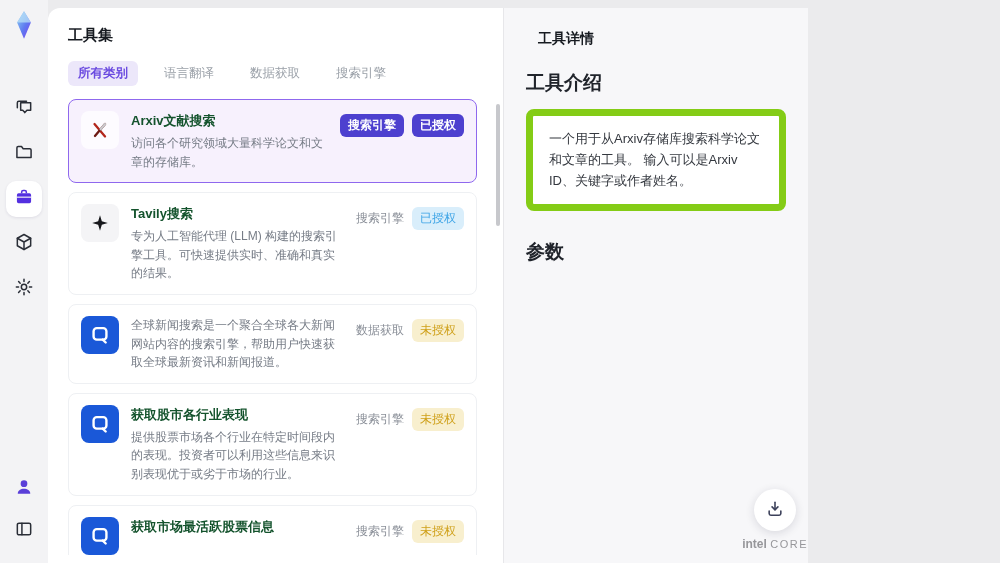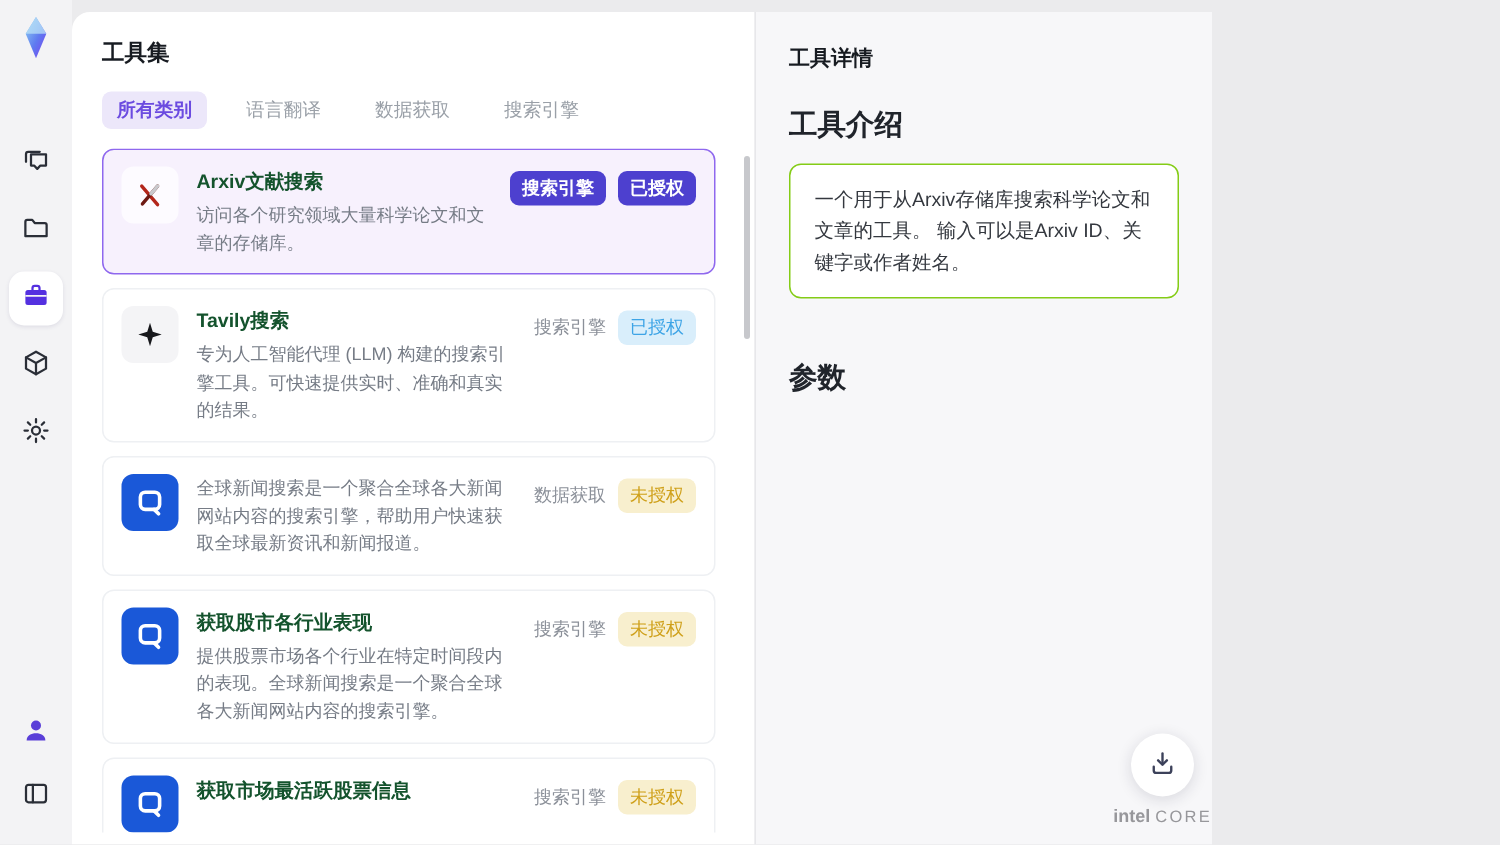--- a/index.html
+++ b/index.html
@@ -46,24 +46,24 @@
   .t-side { flex:none; margin-left:10px; display:flex; align-items:center; gap:8px; padding-top:3px; }
   .cat-text { font-size:12px; color:#8b9099; white-space:nowrap; }
   .chip { font-size:12px; border-radius:6px; padding:3px 8px; white-space:nowrap; }
   .chip.solid { background:#4d40cf; color:#ffffff; font-weight:bold; }
   .chip.auth { background:#d9eefb; color:#3da4e6; }
   .chip.unauth { background:#f8efce; color:#cfa01a; }
   .sb-thumb { position:absolute; right:3px; top:96px; width:4px; height:122px; background:#c7c8cc; border-radius:2px; cursor:pointer; }
 
   .detail-panel { position:absolute; left:455px; right:0; top:8px; height:555px; background:#f7f7f9;
                   border-left:1px solid #e7e7ea; padding:18px 22px; }
-  .dp-title { font-size:14px; font-weight:bold; color:#171b21; margin:4px 0 22px; }
+  .dp-title { font-size:14px; font-weight:bold; color:#171b21; margin:4px 12px 22px; }
   .dp-h3 { font-size:19px; font-weight:bold; color:#20242b; margin:0 0 13px; }
-  .dp-box { background:#fff; border:1px solid #84cc16; border-radius:8px; padding:13px 16px;
-            font-size:13px; color:#34383f; line-height:1.6; margin-bottom:40px; }
+  .dp-box { background:#fff; border:7px solid #84cc16; border-radius:8px; padding:13px 16px;
+            font-size:13px; color:#34383f; line-height:1.6; margin-bottom:28px; }
   .param-head { margin-bottom:7px; }
   .p-name { font-size:13px; font-weight:bold; color:#20242b; margin-right:7px; }
   .p-type { font-size:12px; color:#9aa0a8; margin-right:7px; }
   .p-req { font-size:12px; color:#e8506e; }
   .p-desc { font-size:12.5px; color:#6d737d; }
 
   .float-dl { position:absolute; right:0; bottom:12px; display:flex; flex-direction:column; align-items:center;margin-left:40px; }
   .dl-btn { width:42px; height:42px; border-radius:50%; background:#fff; border:none; cursor:pointer;
             box-shadow:0 2px 10px rgba(30,30,60,.14); display:flex; align-items:center; justify-content:center; }
   .dl-btn svg { width:20px; height:20px; }
@@ -204,21 +204,21 @@
 
   <div class="tool-card">
     <div class="icon-box icon-blue">
               <svg viewBox="0 0 24 24" fill="none" stroke="#ffffff" stroke-width="2.6" stroke-linecap="round" stroke-linejoin="round">
                 <rect x="5" y="4.5" width="14" height="12.5" rx="3.5"></rect>
                 <path d="M15 17l3.2 3.2"></path>
               </svg>
             </div>
     <div class="t-main">
       <div class="t-name">获取股市各行业表现</div>
-      <div class="t-desc">提供股票市场各个行业在特定时间段内的表现。全球新闻搜索是一个聚合全球各大新闻网站内容的搜索引擎。</div>
+      <div class="t-desc">提供股票市场各个行业在特定时间段内的表现。投资者可以利用这些信息来识别表现优于或劣于市场的行业。</div>
     </div>
     <div class="t-side">
               <span class="cat-text">搜索引擎</span>
               <span class="chip unauth">未授权</span>
             </div>
   </div>
 
   <div class="tool-card">
     <div class="icon-box icon-blue">
               <svg viewBox="0 0 24 24" fill="none" stroke="#ffffff" stroke-width="2.6" stroke-linecap="round" stroke-linejoin="round">

